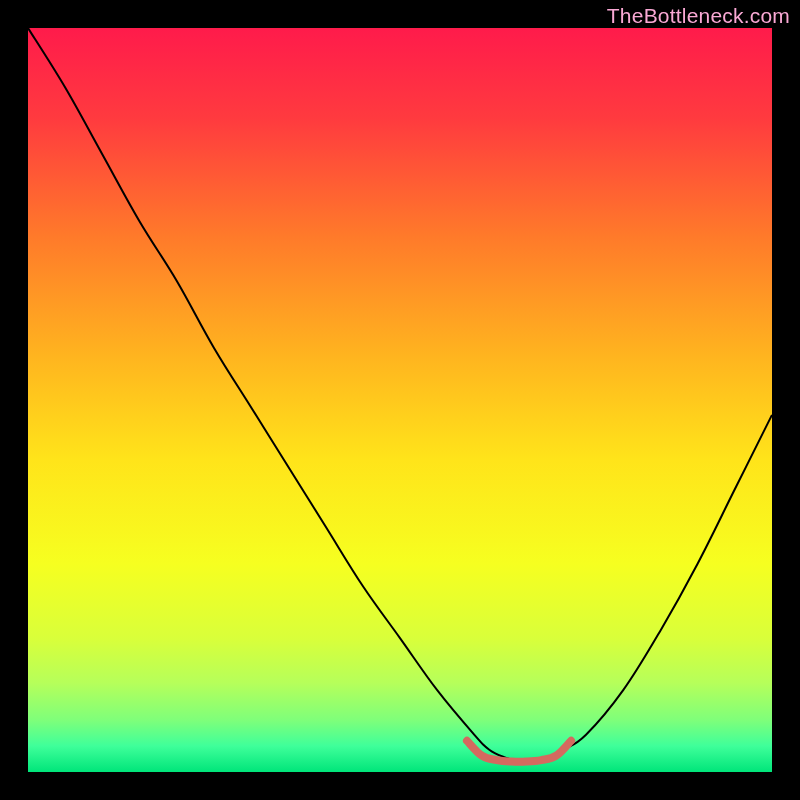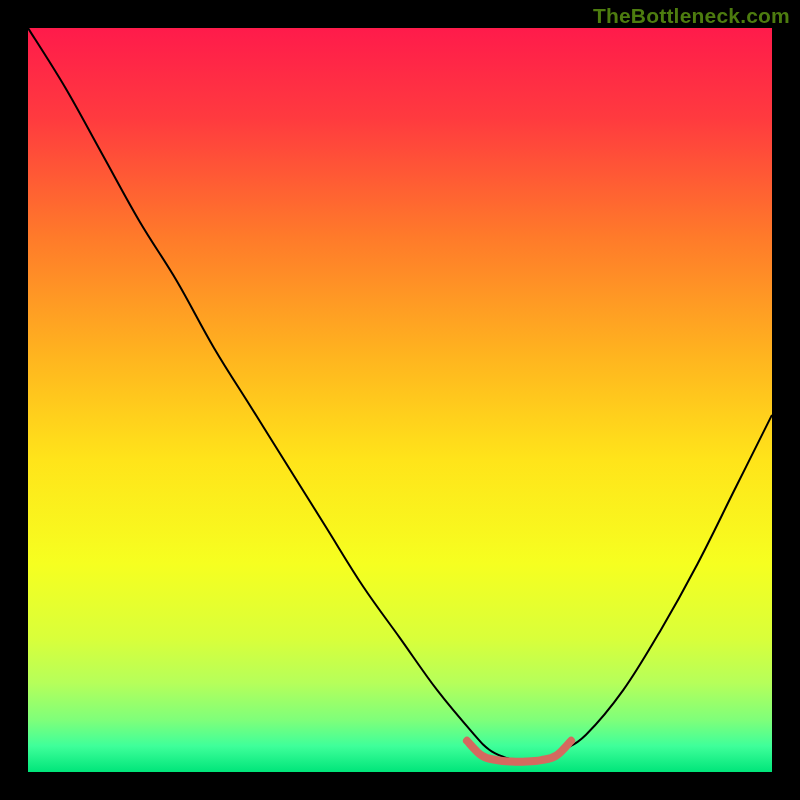--- a/index.html
+++ b/index.html
@@ -24,24 +24,24 @@
     top: 28px;
     left: 28px;
     width: 744px;
     height: 744px;
     overflow: hidden;
   }
   .watermark {
     position: absolute;
     top: 4px;
     right: 10px;
-    color: #4d7c0f;
+    color: #f9a8d4;
     font-size: 21px;
     letter-spacing: 0.2px;
-    font-weight: 700;
+    font-weight: 400;
     user-select: none;
   }
   svg { display: block; }
 </style>
 </head>
 <body>
 
 <div class="frame">
   <div class="watermark">TheBottleneck.com</div>
   <div class="plot">

